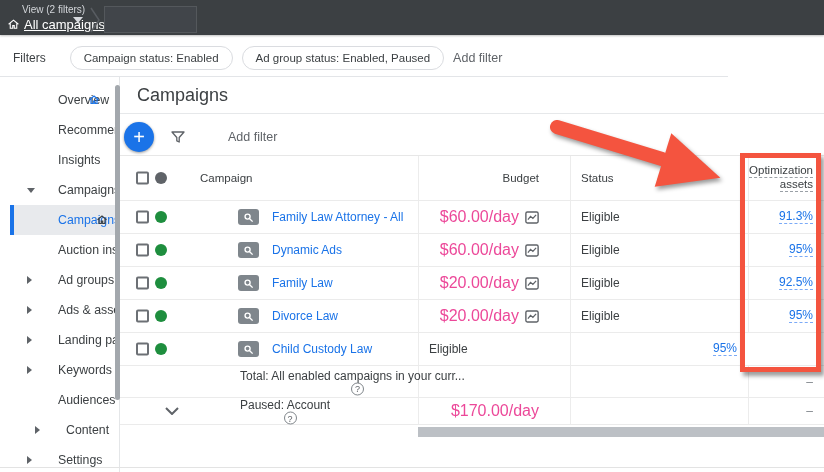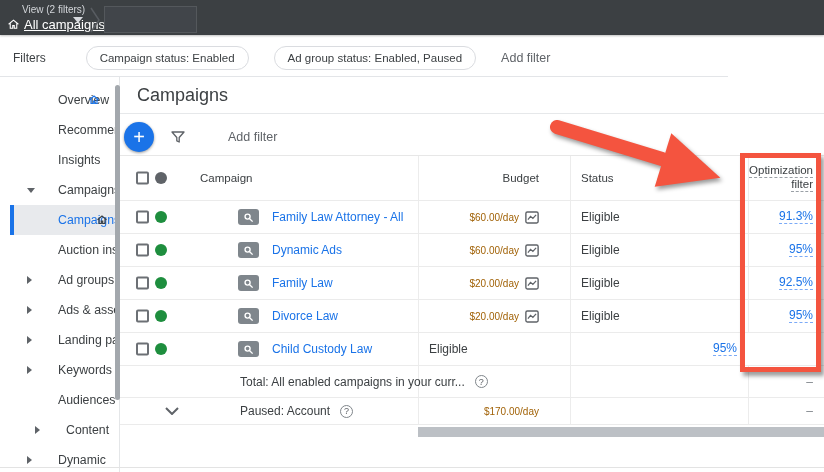--- a/index.html
+++ b/index.html
@@ -15,21 +15,21 @@
   .view-name { color:#fff; font-size:13px; text-decoration:underline; }
   .tb-caret { position:absolute; left:73px; top:17px; width:0; height:0;
               border-left:5px solid transparent; border-right:5px solid transparent;
               border-top:6px solid #d7dade; }
   .tb-chev { position:absolute; left:90px; top:7px; }
   .redacted { position:absolute; left:104px; top:6px; width:93px; height:27px;
               background:#41454a; border:1px solid #54585c; }
 
   
   .filtersbar { position:absolute; left:0; top:40px; width:728px; height:37px; background:#fff;
-                border-bottom:1px solid #e3e5e8; display:flex; align-items:center;gap:16px; }
+                border-bottom:1px solid #e3e5e8; display:flex; align-items:center; }
   .filters-label { margin-left:13px; font-size:12px; color:#3c4043; }
   .chip { display:inline-flex; align-items:center; height:24px; padding:0 13px; margin-left:9px;
           border:1px solid #dadce0; border-radius:13px; font-size:11.5px; color:#3c4043; background:#fff; }
   .chip.first { margin-left:24px; }
   .addfilter-link { margin-left:9px; font-size:12.5px; color:#5f6368; cursor:pointer; }
 
   
   .sidebar { position:absolute; left:0; top:77px; width:120px; height:395px; background:#fff;
              border-right:1px solid #e4e6e8; }
   .side-item { position:absolute; left:0; width:110px; height:30px; cursor:pointer; }
@@ -61,21 +61,21 @@
 
   
   .table { position:absolute; left:0; top:78px; width:704px; border-top:1px solid #e7e7e7; }
   .trow { display:grid; grid-template-columns:298px 152px 178px 76px; border-bottom:1px solid #ebebeb; }
   .thead { height:45px; }
   .drow  { height:33px; }
   .totA  { height:32px; }
   .totB  { height:27px; }
   .c-camp { position:relative; }
   .c-budget { display:flex; align-items:center; justify-content:flex-end; padding-right:31px;
-              border-left:1px solid #ececec; font-size:10px; color:#a16207; }
+              border-left:1px solid #ececec; font-size:16px; color:#ec4899; }
   .c-status { display:flex; align-items:center; padding-left:10px; border-left:1px solid #ececec;
               font-size:12px; color:#3c4043; }
   .c-opt { display:flex; align-items:center; justify-content:flex-end; padding-right:11px;
            border-left:1px solid #ececec; font-size:12px; }
   .thead .c-opt { flex-direction:column; justify-content:center; align-items:flex-end; }
   .hlab { font-size:11.5px; color:#3c4043; }
   .dashed { border-bottom:1px dashed #9aa0a6; line-height:13px; font-size:11.5px; color:#3c4043; }
   .cb { position:absolute; left:16px; top:50%; transform:translateY(-50%); width:13px; height:13px;
         border:2px solid #6c7control075; border:2px solid #6c7075; border-radius:2px; background:#fff; cursor:pointer; }
   .dot { position:absolute; left:35px; top:50%; transform:translateY(-50%); width:12px; height:12px;
@@ -83,21 +83,21 @@
   .dot.gray { background:#5f6368; }
   .dot.green { background:var(--green,#1e8e3e); }
   .hd-campaign { position:absolute; left:80px; top:50%; transform:translateY(-50%); }
   .chip-ic { position:absolute; left:118px; top:50%; transform:translateY(-50%); width:21px; height:16px;
              background:#7f868c; border-radius:3px; display:flex; align-items:center; justify-content:center; }
   .camp-link { position:absolute; left:152px; top:50%; transform:translateY(-50%); font-size:12px;
                color:var(--blue,#1a73e8); white-space:nowrap; cursor:pointer; }
   .score-link { color:var(--blue,#1a73e8); border-bottom:1px dashed #7baaf7; cursor:pointer; line-height:13px; }
   .budget-ic { margin-left:6px; display:flex; }
   .tot-label { position:absolute; left:120px; top:50%; transform:translateY(-50%); font-size:12px;
-               color:#3c4043; white-space:nowrap; display:flex; align-items:center; }
+               color:#3c4043; white-space:nowrap; display:flex; align-items:center;flex-direction:column; }
   .help-ic { display:inline-flex; align-items:center; justify-content:center; width:13px; height:13px;
              margin-left:10px; border:1px solid #80868b; border-radius:50%; font-size:9px; color:#5f6368; }
   .tot-chev { position:absolute; left:45px; top:50%; transform:translateY(-50%); display:flex; cursor:pointer; }
   .dash { color:#80868b; }
 
   .hscroll { position:absolute; left:298px; top:350px; width:406px; height:10px; background:#bcc0c5; }
   .bottom-line { position:absolute; left:0; top:467px; width:824px; height:1px; background:#e3e3e3; }
 
   
   .red-box { position:absolute; left:740px; top:153px; width:81px; height:219px;
@@ -187,21 +187,21 @@
       <div class="side-item" style="top: 278px;">
         <span class="caret right"></span>
         <span class="slbl">Keywords</span>
       </div>
       <div class="side-item" style="top: 338px; margin-left: 8px;">
         <span class="caret right"></span>
         <span class="slbl">Content</span>
       </div>
       <div class="side-item" style="top: 368px;">
         <span class="caret right"></span>
-        <span class="slbl">Dynamic</span>
+        <span class="slbl">Settings</span>
       </div>
     </nav>
   <div class="sb-scroll"></div>
 
   <main class="main">
     <h1 class="page-title">Campaigns</h1>
     <div class="title-divider"></div>
 
     <button class="plus-btn">+</button>
     <span class="funnel-ic">
@@ -215,21 +215,21 @@
       <div class="trow thead">
         <div class="c-camp">
           <span class="cb"></span>
           <span class="dot gray"></span>
           <span class="hlab hd-campaign">Campaign</span>
         </div>
         <div class="c-budget hlab">Budget</div>
         <div class="c-status hlab">Status</div>
         <div class="c-opt">
           <span class="dashed">Optimization</span>
-          <span class="dashed">filter</span>
+          <span class="dashed">assets</span>
         </div>
       </div>
     <div class="trow drow">
           <div class="c-camp">
             <span class="cb"></span>
             <span class="dot green"></span>
             <span class="chip-ic">
               <svg width="11" height="11" viewBox="0 0 24 24">
                 <circle cx="10" cy="10" r="5.5" fill="none" stroke="#fff" stroke-width="3"></circle>
                 <line x1="14.5" y1="14.5" x2="21" y2="21" stroke="#fff" stroke-width="3"></line>

